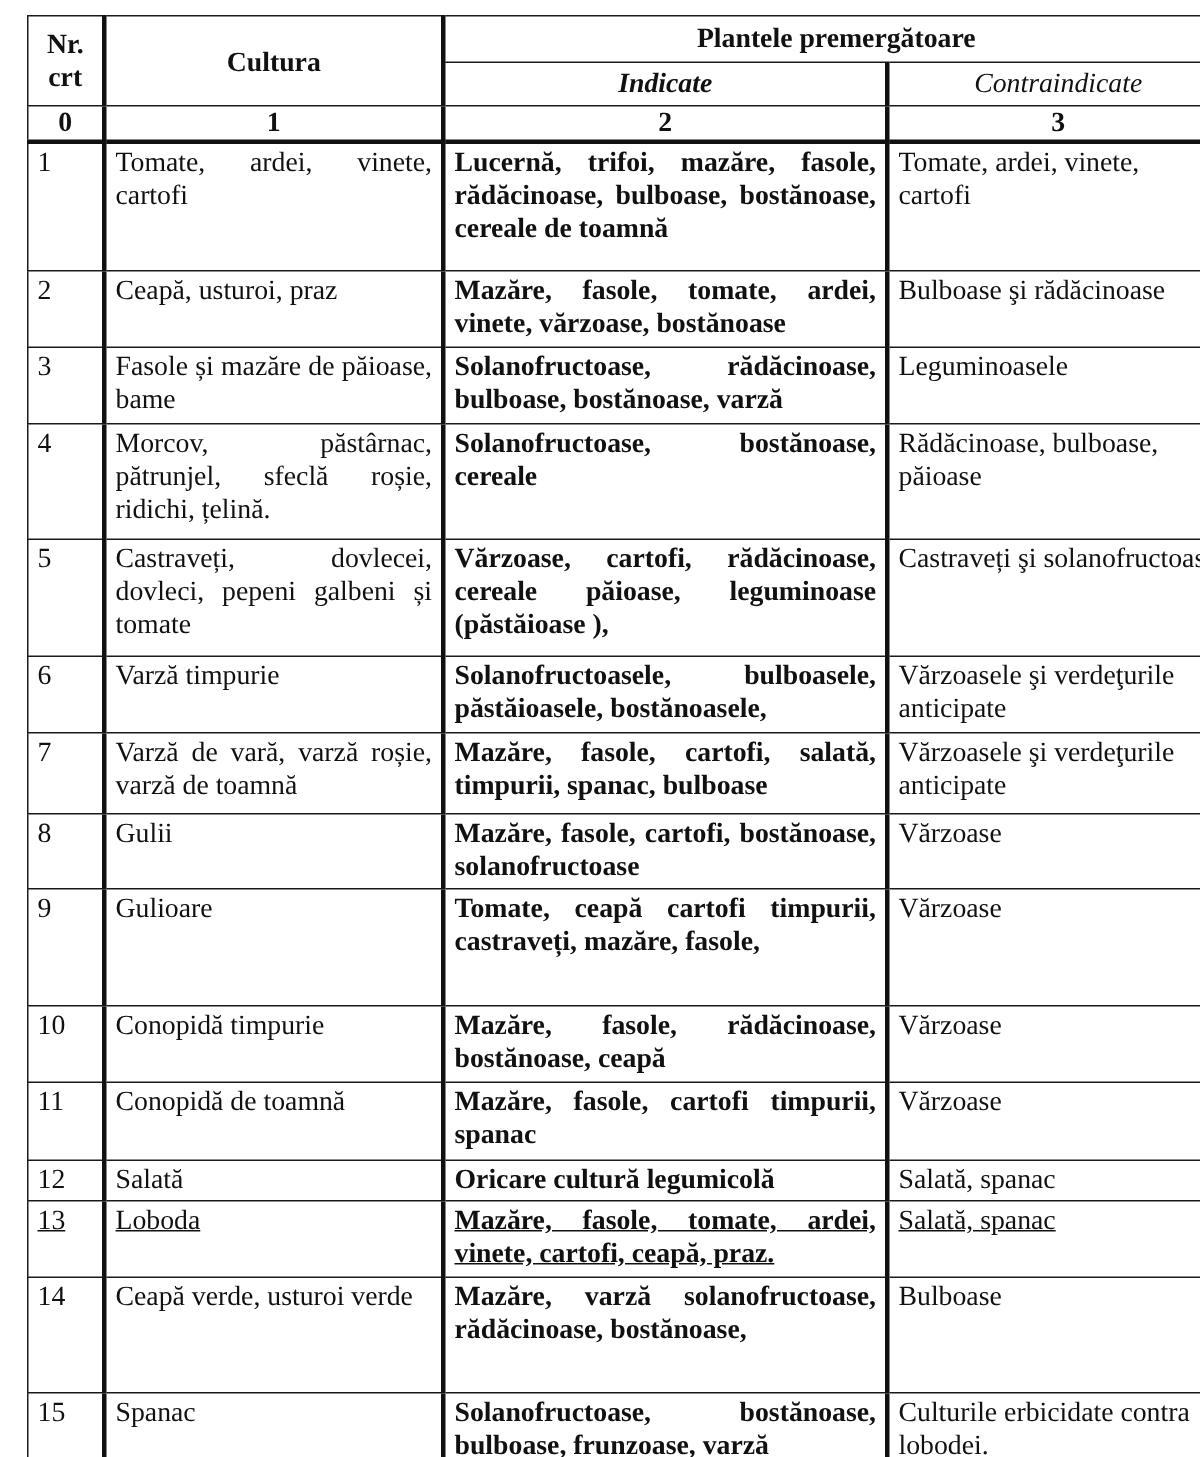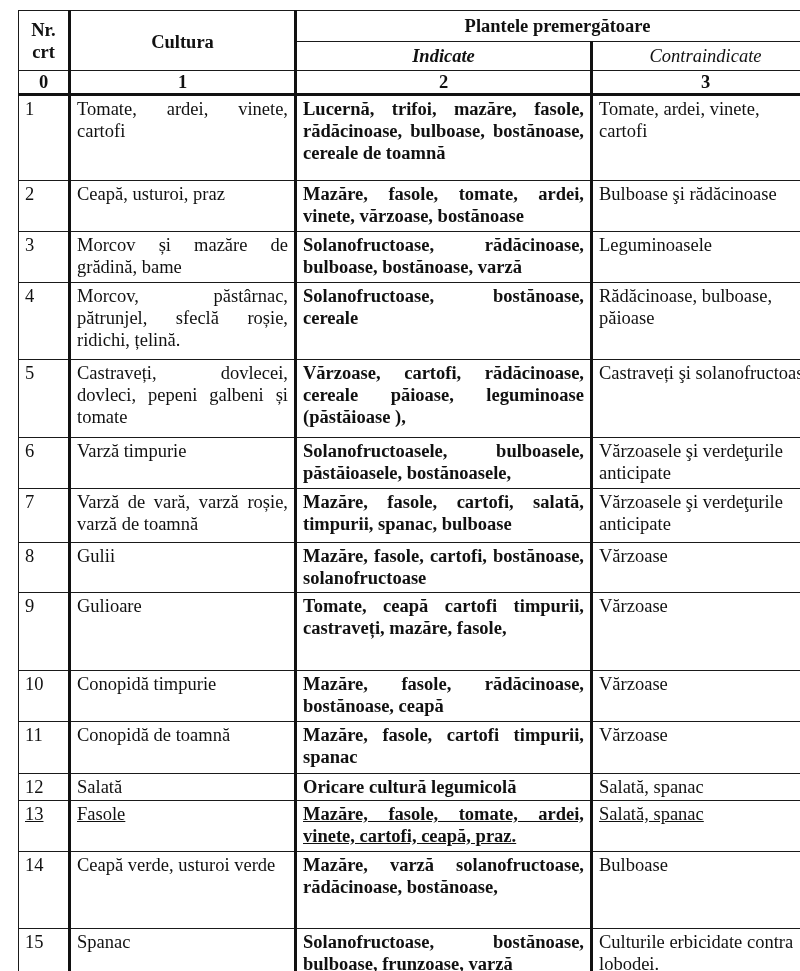--- a/index.html
+++ b/index.html
@@ -97,21 +97,21 @@
         </td>
         <td class="c-contra">
           <span class="cell-text">Bulboase şi rădăcinoase</span>
         </td>
       </tr>
       <tr style="height: 50px;">
         <td class="c-nr thick-r">
           <span class="cell-text">3</span>
         </td>
         <td class="c-cult thick-r">
-          <span class="cell-text">Morcov și mazăre de grădină, bame</span>
+          <span class="cell-text">Fasole și mazăre de păioase, bame</span>
         </td>
         <td class="c-ind thick-r">
           <span class="cell-text">Solanofructoase, rădăcinoase, bulboase, bostănoase, varză</span>
         </td>
         <td class="c-contra">
           <span class="cell-text">Leguminoasele</span>
         </td>
       </tr>
       <tr style="height: 76px;">
         <td class="c-nr thick-r">
@@ -237,21 +237,21 @@
         </td>
         <td class="c-contra">
           <span class="cell-text">Salată, spanac</span>
         </td>
       </tr>
       <tr style="height: 50px; text-decoration: underline;">
         <td class="c-nr thick-r">
           <span class="cell-text">13</span>
         </td>
         <td class="c-cult thick-r">
-          <span class="cell-text">Fasole</span>
+          <span class="cell-text">Loboda</span>
         </td>
         <td class="c-ind thick-r">
           <span class="cell-text">Mazăre, fasole, tomate, ardei, vinete, cartofi, ceapă, praz.</span>
         </td>
         <td class="c-contra">
           <span class="cell-text">Salată, spanac</span>
         </td>
       </tr>
       <tr style="height: 76px; padding-left: 46px;">
         <td class="c-nr thick-r">

